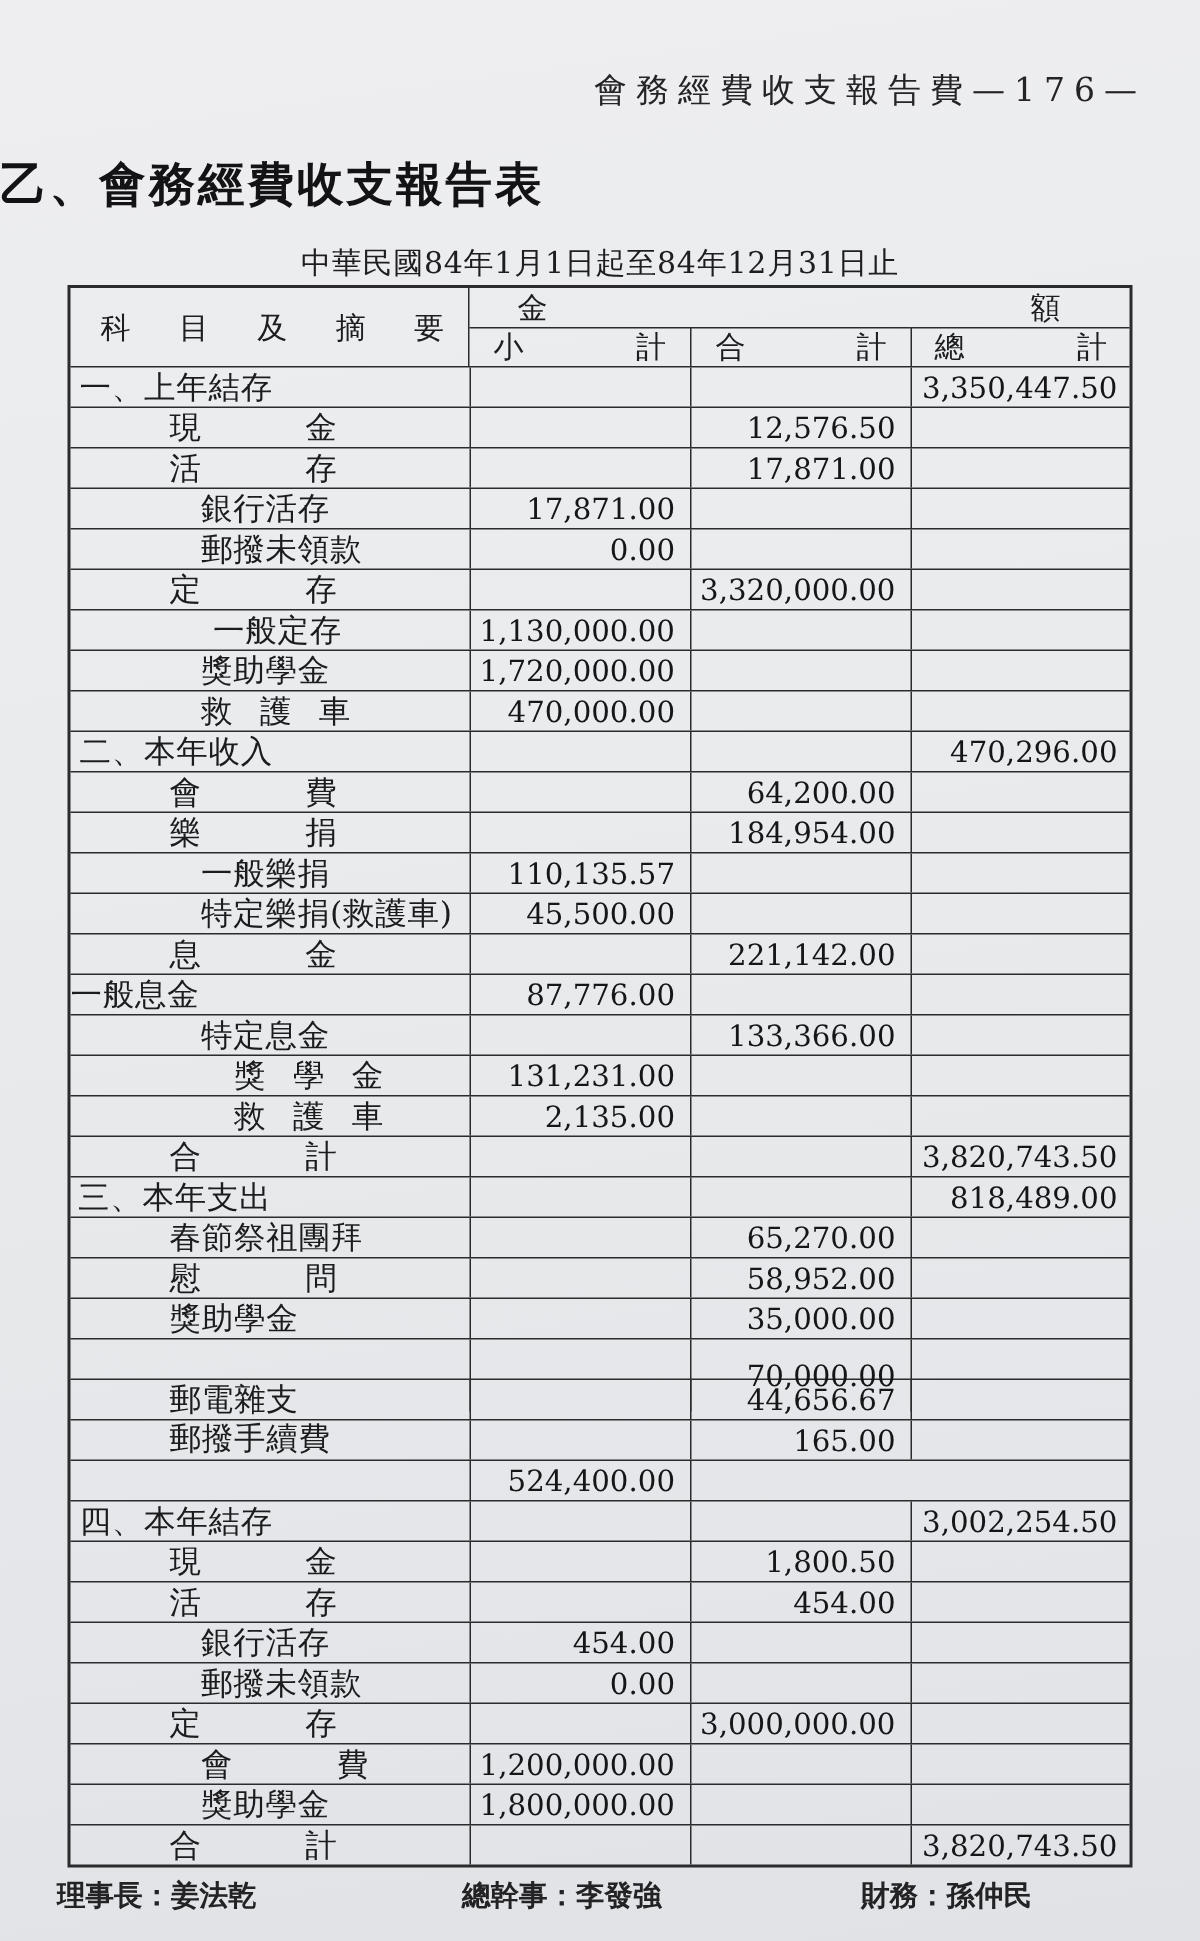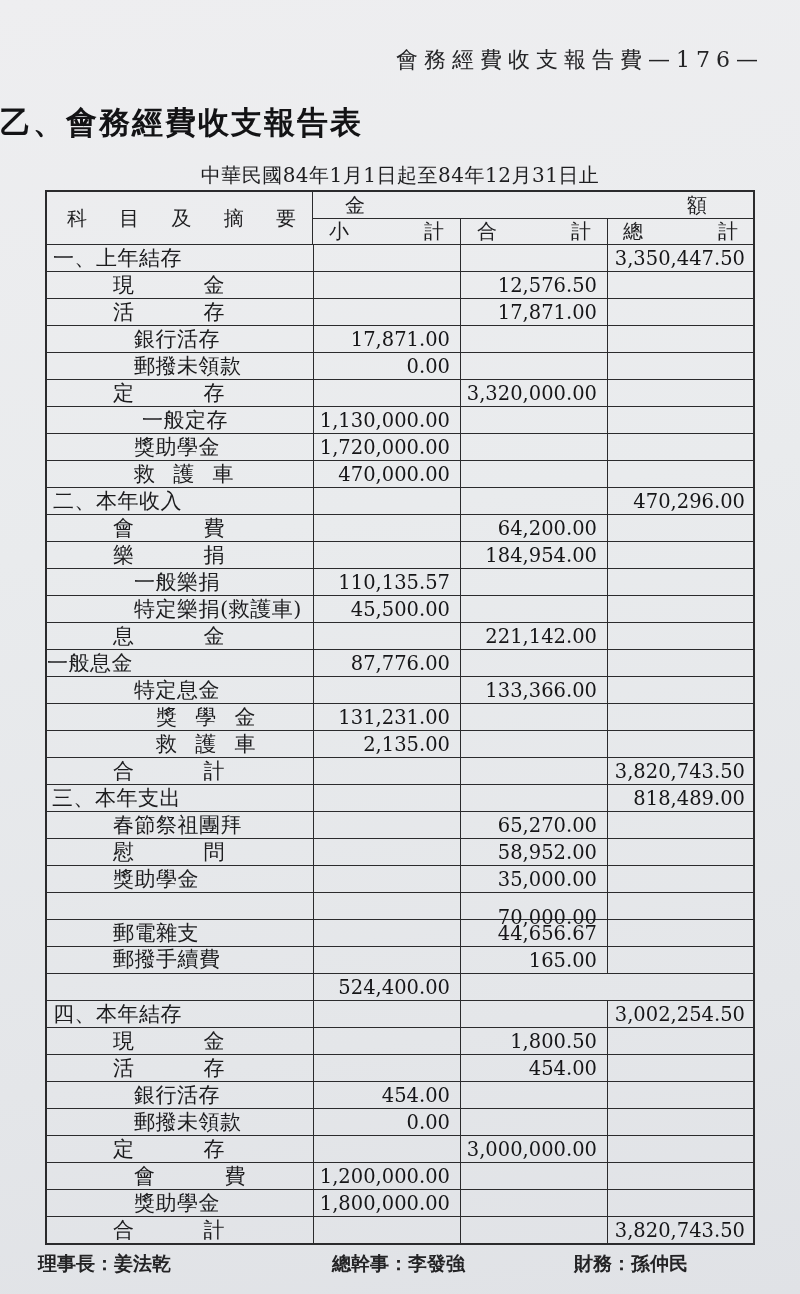--- a/index.html
+++ b/index.html
@@ -89,21 +89,21 @@
   .sp { display: inline-flex; justify-content: space-between; }
   .footer { position: absolute; top: 1251px; left: 0; width: 689px; height: 30px; }
   .footer span {
     position: absolute;
     font-size: 19px;
     font-weight: 600;
     color: #232325;
     white-space: nowrap;
   }
   .sig-1 { left: 38px; }
-  .sig-2 { left: 308px; margin-left: 24px; }
+  .sig-2 { left: 308px; }
   .sig-3 { left: 574px; }
 </style>
 </head>
 <body>
 
 <div class="page">
 
   <div class="page-header">會務經費收支報告費—176—</div>
 
   <div class="title">乙、會務經費收支報告表</div>

